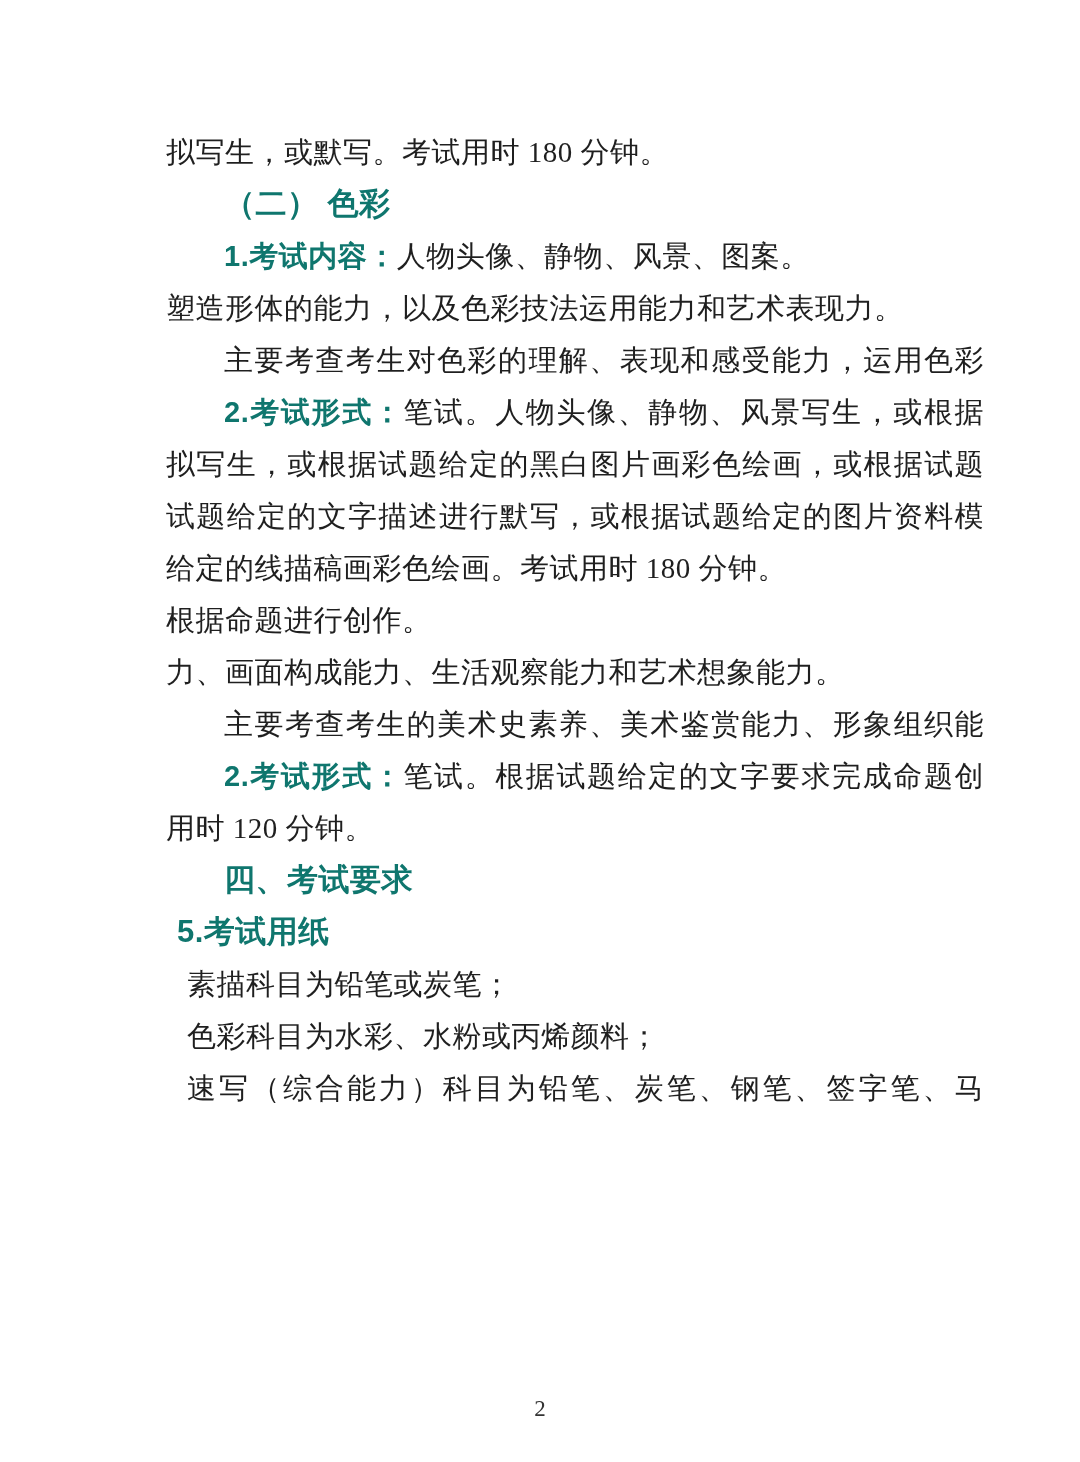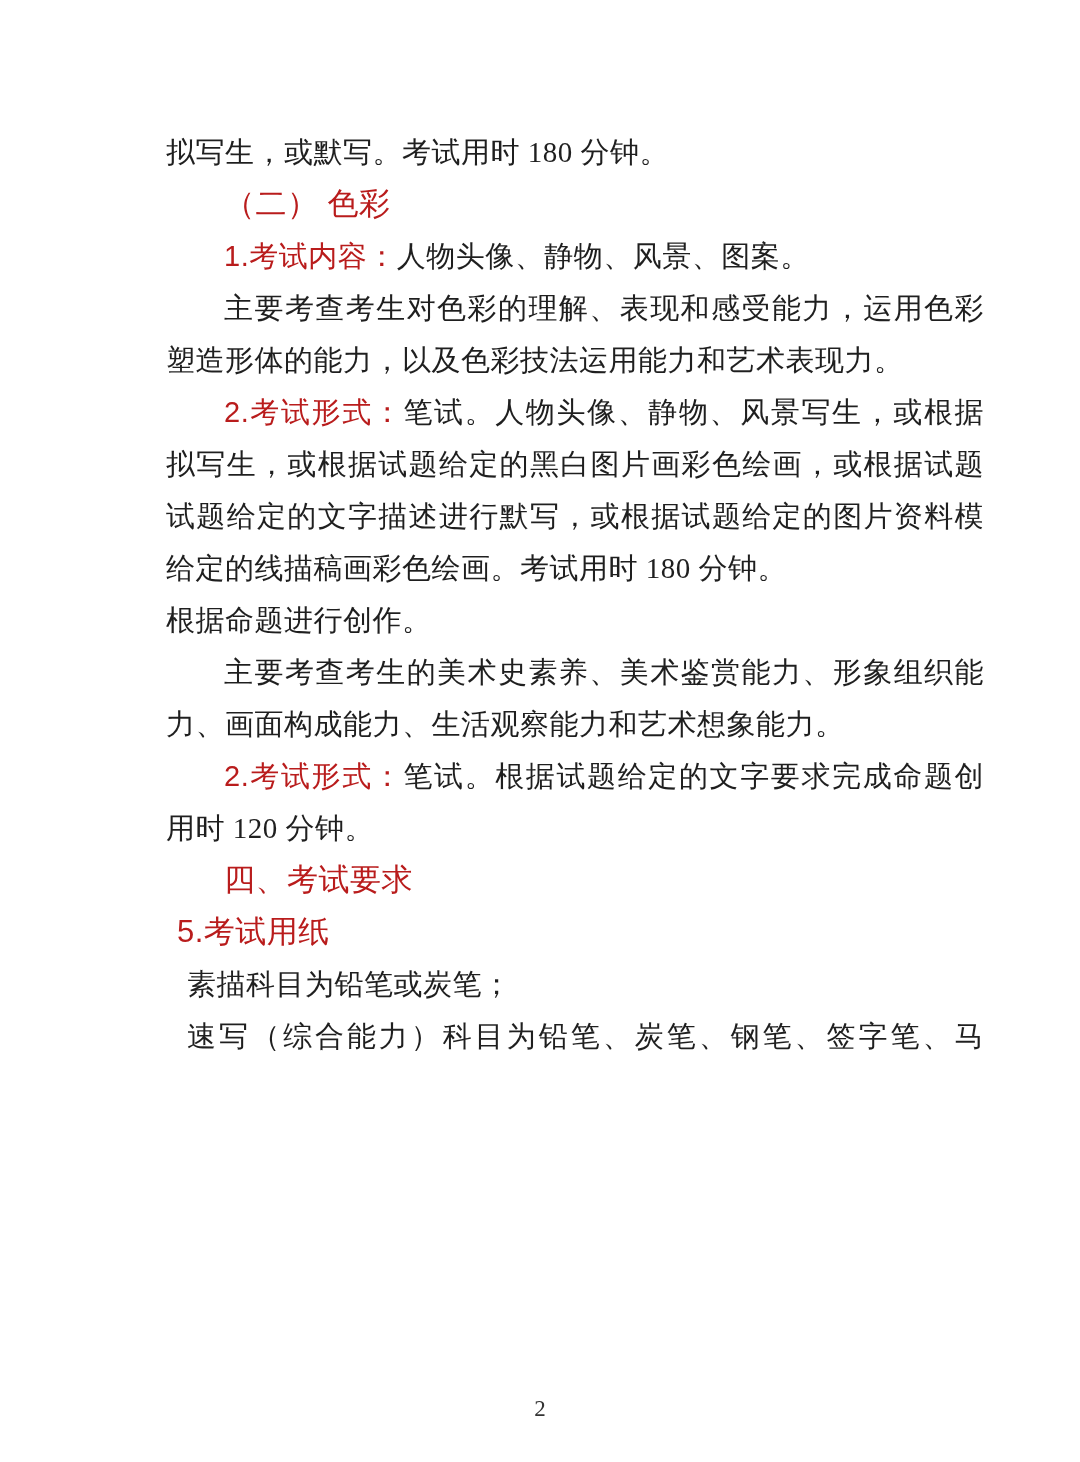--- a/index.html
+++ b/index.html
@@ -33,22 +33,22 @@
   .just {
     white-space: normal;
     text-align: justify;
     text-align-last: justify;
   }
   .ind2 { text-indent: 58px; }
   .indS { text-indent: 11px; }
   .indM { text-indent: 21px; }
   .b {
     font-family: "Liberation Sans", "DejaVu Sans", sans-serif;
-    font-weight: 400;
-    color: #b91c1c;
+    font-weight: 700;
+    color: #0f766e;
   }
   .hd .b { font-size: 31px; }
   .page-number {
     position: absolute;
     top: 1396px;
     left: 0;
     width: 100%;
     text-align: center;
     font-size: 23px;
     color: #333333;
@@ -59,52 +59,53 @@
 
 <div class="page">
   <div class="content">
 
     <div class="line"><span class="b"></span><span>拟写生，或默写。考试用时 180 分钟。</span></div>
 
     <div class="line ind2 hd"><span class="b">（二） 色彩</span><span></span></div>
 
     <div class="line ind2"><span class="b">1.考试内容：</span><span>人物头像、静物、风景、图案。</span></div>
 
+    <div class="line"><span class="b"></span><span>塑造形体的能力，以及色彩技法运用能力和艺术表现力。</span></div>
+
     <div class="line ind2 just"><span class="b"></span><span>主要考查考生对色彩的理解、表现和感受能力，运用色彩</span></div>
-
-    <div class="line"><span class="b"></span><span>塑造形体的能力，以及色彩技法运用能力和艺术表现力。</span></div>
 
     <div class="line ind2 just"><span class="b">2.考试形式：</span><span>笔试。人物头像、静物、风景写生，或根据</span></div>
 
     <div class="line just"><span class="b"></span><span>拟写生，或根据试题给定的黑白图片画彩色绘画，或根据试题</span></div>
 
     <div class="line just"><span class="b"></span><span>试题给定的文字描述进行默写，或根据试题给定的图片资料模</span></div>
 
     <div class="line"><span class="b"></span><span>给定的线描稿画彩色绘画。考试用时 180 分钟。</span></div>
 
 
 
     <div class="line"><span class="b"></span><span>根据命题进行创作。</span></div>
 
+    <div class="line"><span class="b"></span><span>力、画面构成能力、生活观察能力和艺术想象能力。</span></div>
+
     <div class="line ind2 just"><span class="b"></span><span>主要考查考生的美术史素养、美术鉴赏能力、形象组织能</span></div>
-
-    <div class="line"><span class="b"></span><span>力、画面构成能力、生活观察能力和艺术想象能力。</span></div>
 
     <div class="line ind2 just"><span class="b">2.考试形式：</span><span>笔试。根据试题给定的文字要求完成命题创</span></div>
 
 
     <div class="line"><span class="b"></span><span>用时 120 分钟。</span></div>
 
     <div class="line ind2 hd"><span class="b">四、考试要求</span><span></span></div>
 
     <div class="line indS hd"><span class="b">5.考试用纸</span><span></span></div>
 
 
 
     <div class="line indM"><span class="b"></span><span>素描科目为铅笔或炭笔；</span></div>
 
+    <div class="line indM"><span class="b"></span><span>色彩科目为水彩、水粉或丙烯颜料；</span></div>
 
     <div class="line indM just"><span class="b"></span><span>速写（综合能力）科目为铅笔、炭笔、钢笔、签字笔、马</span></div>
 
   </div>
 
   <div class="page-number">2</div>
 </div>
 
 </body></html>

